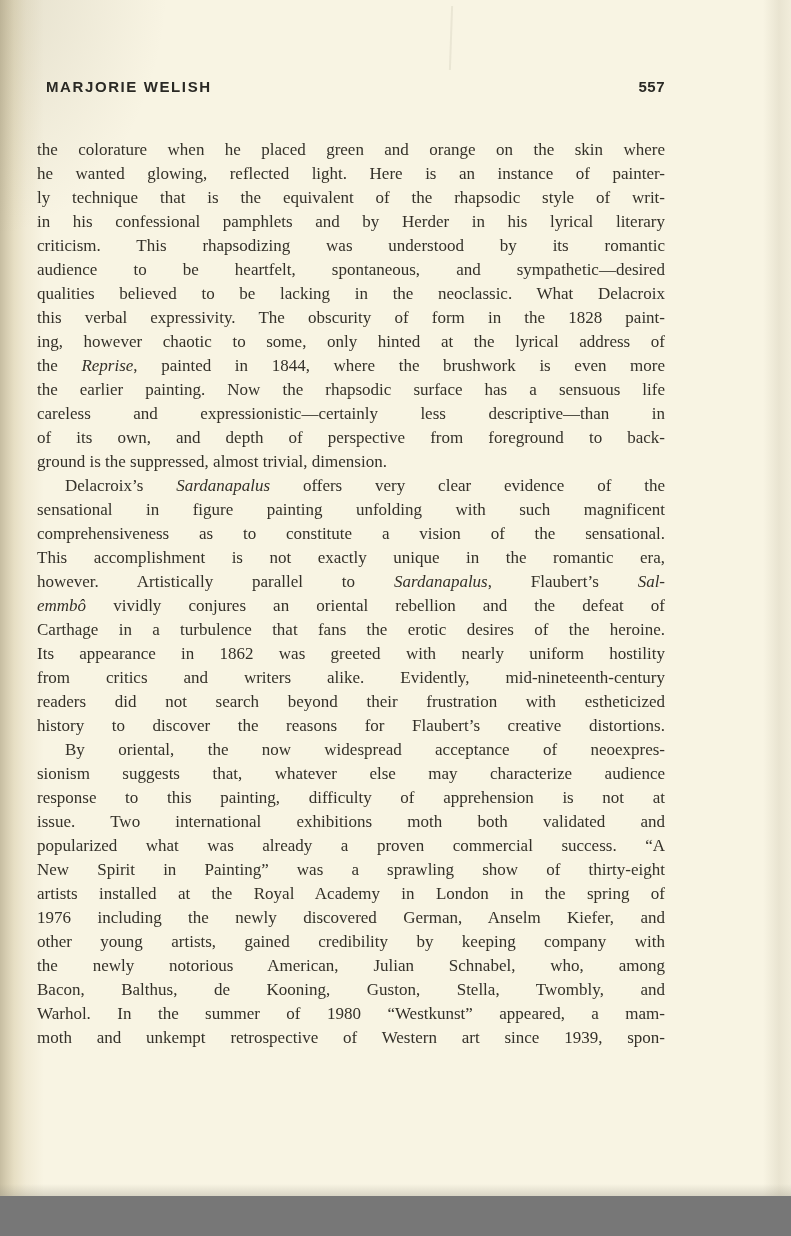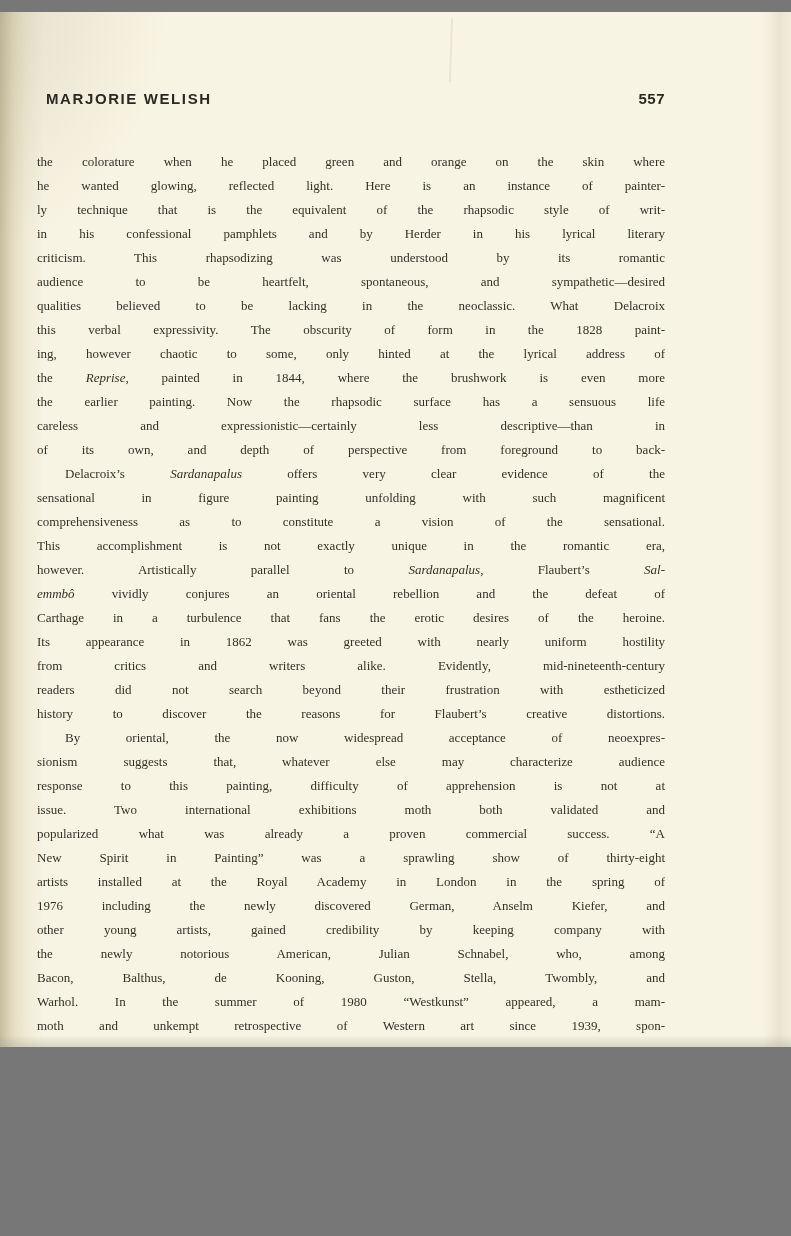--- a/index.html
+++ b/index.html
@@ -3,22 +3,22 @@
 <meta charset="utf-8">
 <style>
   html,body { margin:0; padding:0; background:#777; }
   :root {
     --paper:#f8f4e3;
     --ink:#343129;
     --ink-header:#2a2924;
   }
   .page {
     position:relative;
-    width:791px; height:1035px;
-    margin:12px auto;
+    width:791px; height:1196px;
+    margin:0 auto;
     background:var(--paper);
     overflow:hidden;
   }
   
   .edge-left {
     position:absolute; top:0; left:0; bottom:0; width:44px;
     background:linear-gradient(90deg,#c6bda1 0px,#d5ccb0 6px,#e6dec3 14px,#f1ebd6 26px,rgba(248,244,227,0) 44px);
     pointer-events:none;
   }
   .corner-tl {
@@ -48,21 +48,21 @@
     font-family:"Liberation Sans", sans-serif;
     font-weight:bold; font-size:15px;
     color:var(--ink-header);
   }
   .running-head .author { letter-spacing:1.6px; }
   .running-head .folio  { letter-spacing:0.5px; }
   
   .body {
     position:absolute; left:37px; top:138px; width:628px;
     font-family:"Liberation Serif","DejaVu Serif", serif;
-    font-size:13px;
+    font-size:17px;
     color:var(--ink);
   }
   .line {
     height:24px; line-height:24px;
     text-align:justify;
     text-align-last:justify;
     -moz-text-align-last:justify;
     overflow:hidden;
   }
   .line.nojust { text-align:left; text-align-last:left; -moz-text-align-last:left; }
@@ -92,20 +92,21 @@
         <div class="line"><span>in his confessional pamphlets and by Herder in his lyrical literary</span></div>
         <div class="line"><span>criticism. This rhapsodizing was understood by its romantic</span></div>
         <div class="line"><span>audience to be heartfelt, spontaneous, and sympathetic—desired</span></div>
         <div class="line"><span>qualities believed to be lacking in the neoclassic. What Delacroix</span></div>
         <div class="line"><span>this verbal expressivity. The obscurity of form in the 1828 paint-</span></div>
         <div class="line"><span>ing, however chaotic to some, only hinted at the lyrical address of</span></div>
         <div class="line"><span>the </span><span class="it">Reprise</span><span>, painted in 1844, where the brushwork is even more</span></div>
         <div class="line"><span>the earlier painting. Now the rhapsodic surface has a sensuous life</span></div>
         <div class="line"><span>careless and expressionistic—certainly less descriptive—than in</span></div>
         <div class="line"><span>of its own, and depth of perspective from foreground to back-</span></div>
+        <div class="line nojust"><span>ground is the suppressed, almost trivial, dimension.</span></div>
       </div>
       <div class="para indent">
         <div class="line"><span>Delacroix’s </span><span class="it">Sardanapalus</span><span> offers very clear evidence of the</span></div>
         <div class="line"><span>sensational in figure painting unfolding with such magnificent</span></div>
         <div class="line"><span>comprehensiveness as to constitute a vision of the sensational.</span></div>
         <div class="line"><span>This accomplishment is not exactly unique in the romantic era,</span></div>
         <div class="line"><span>however. Artistically parallel to </span><span class="it">Sardanapalus</span><span>, Flaubert’s </span><span class="it">Sal-</span></div>
         <div class="line"><span class="it">emmbô</span><span> vividly conjures an oriental rebellion and the defeat of</span></div>
         <div class="line"><span>Carthage in a turbulence that fans the erotic desires of the heroine.</span></div>
         <div class="line"><span>Its appearance in 1862 was greeted with nearly uniform hostility</span></div>

